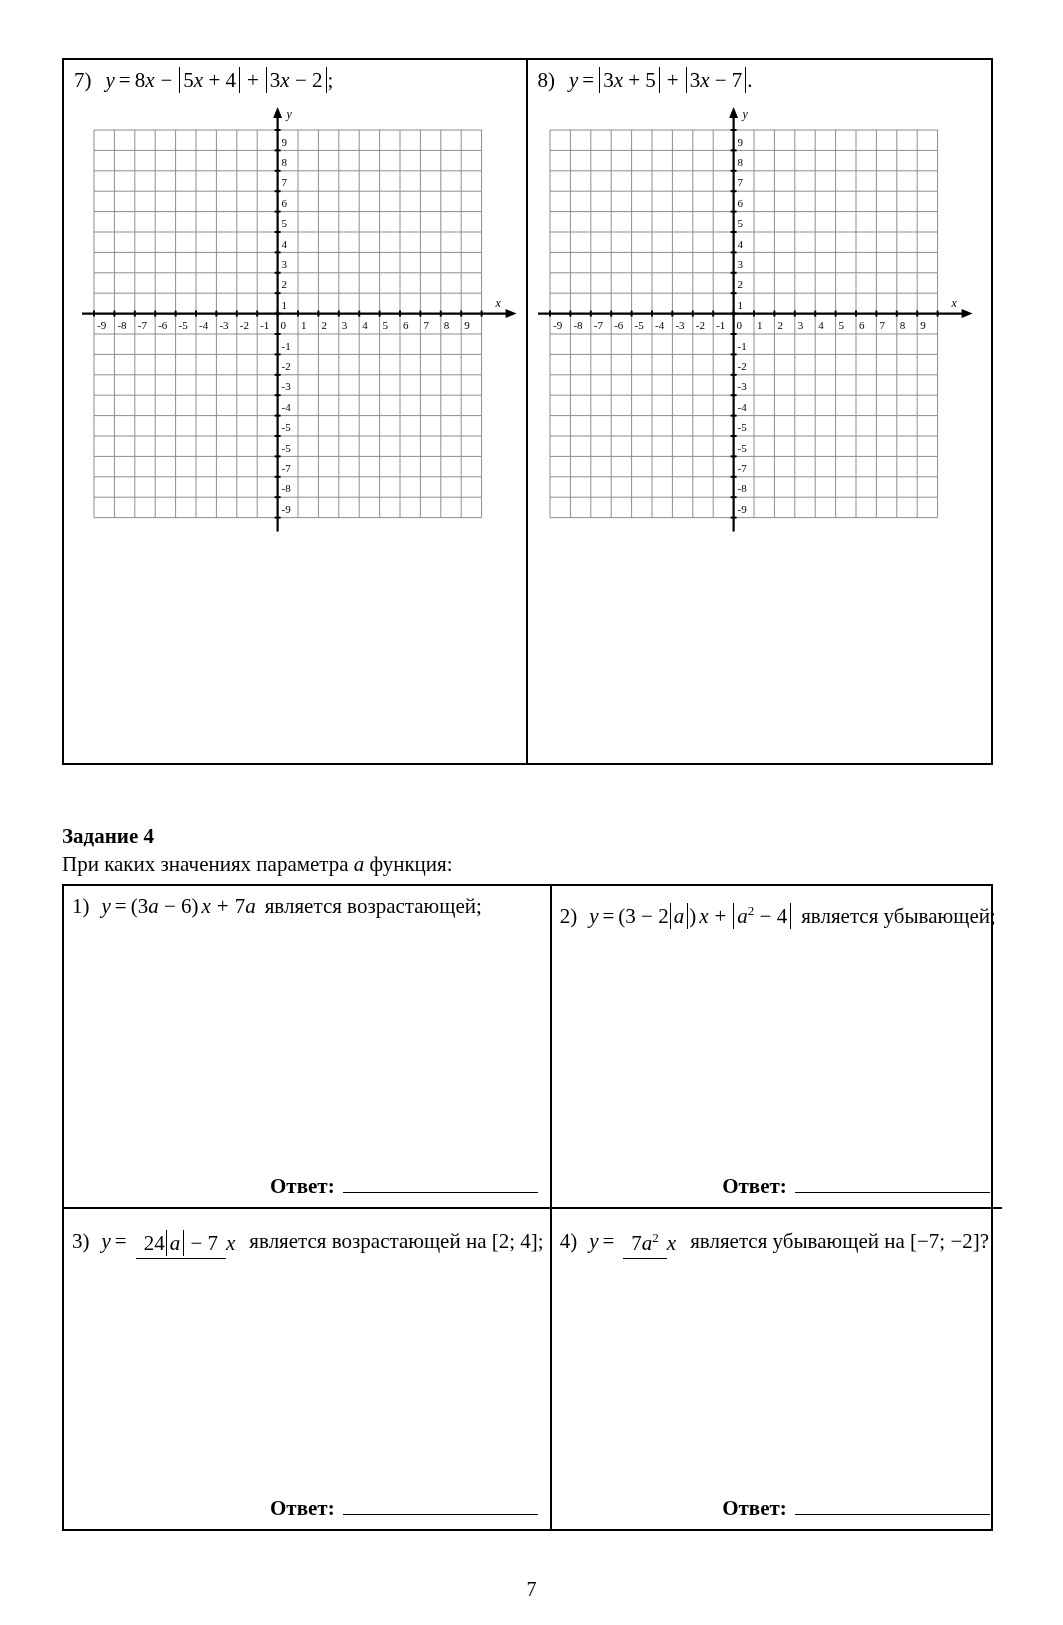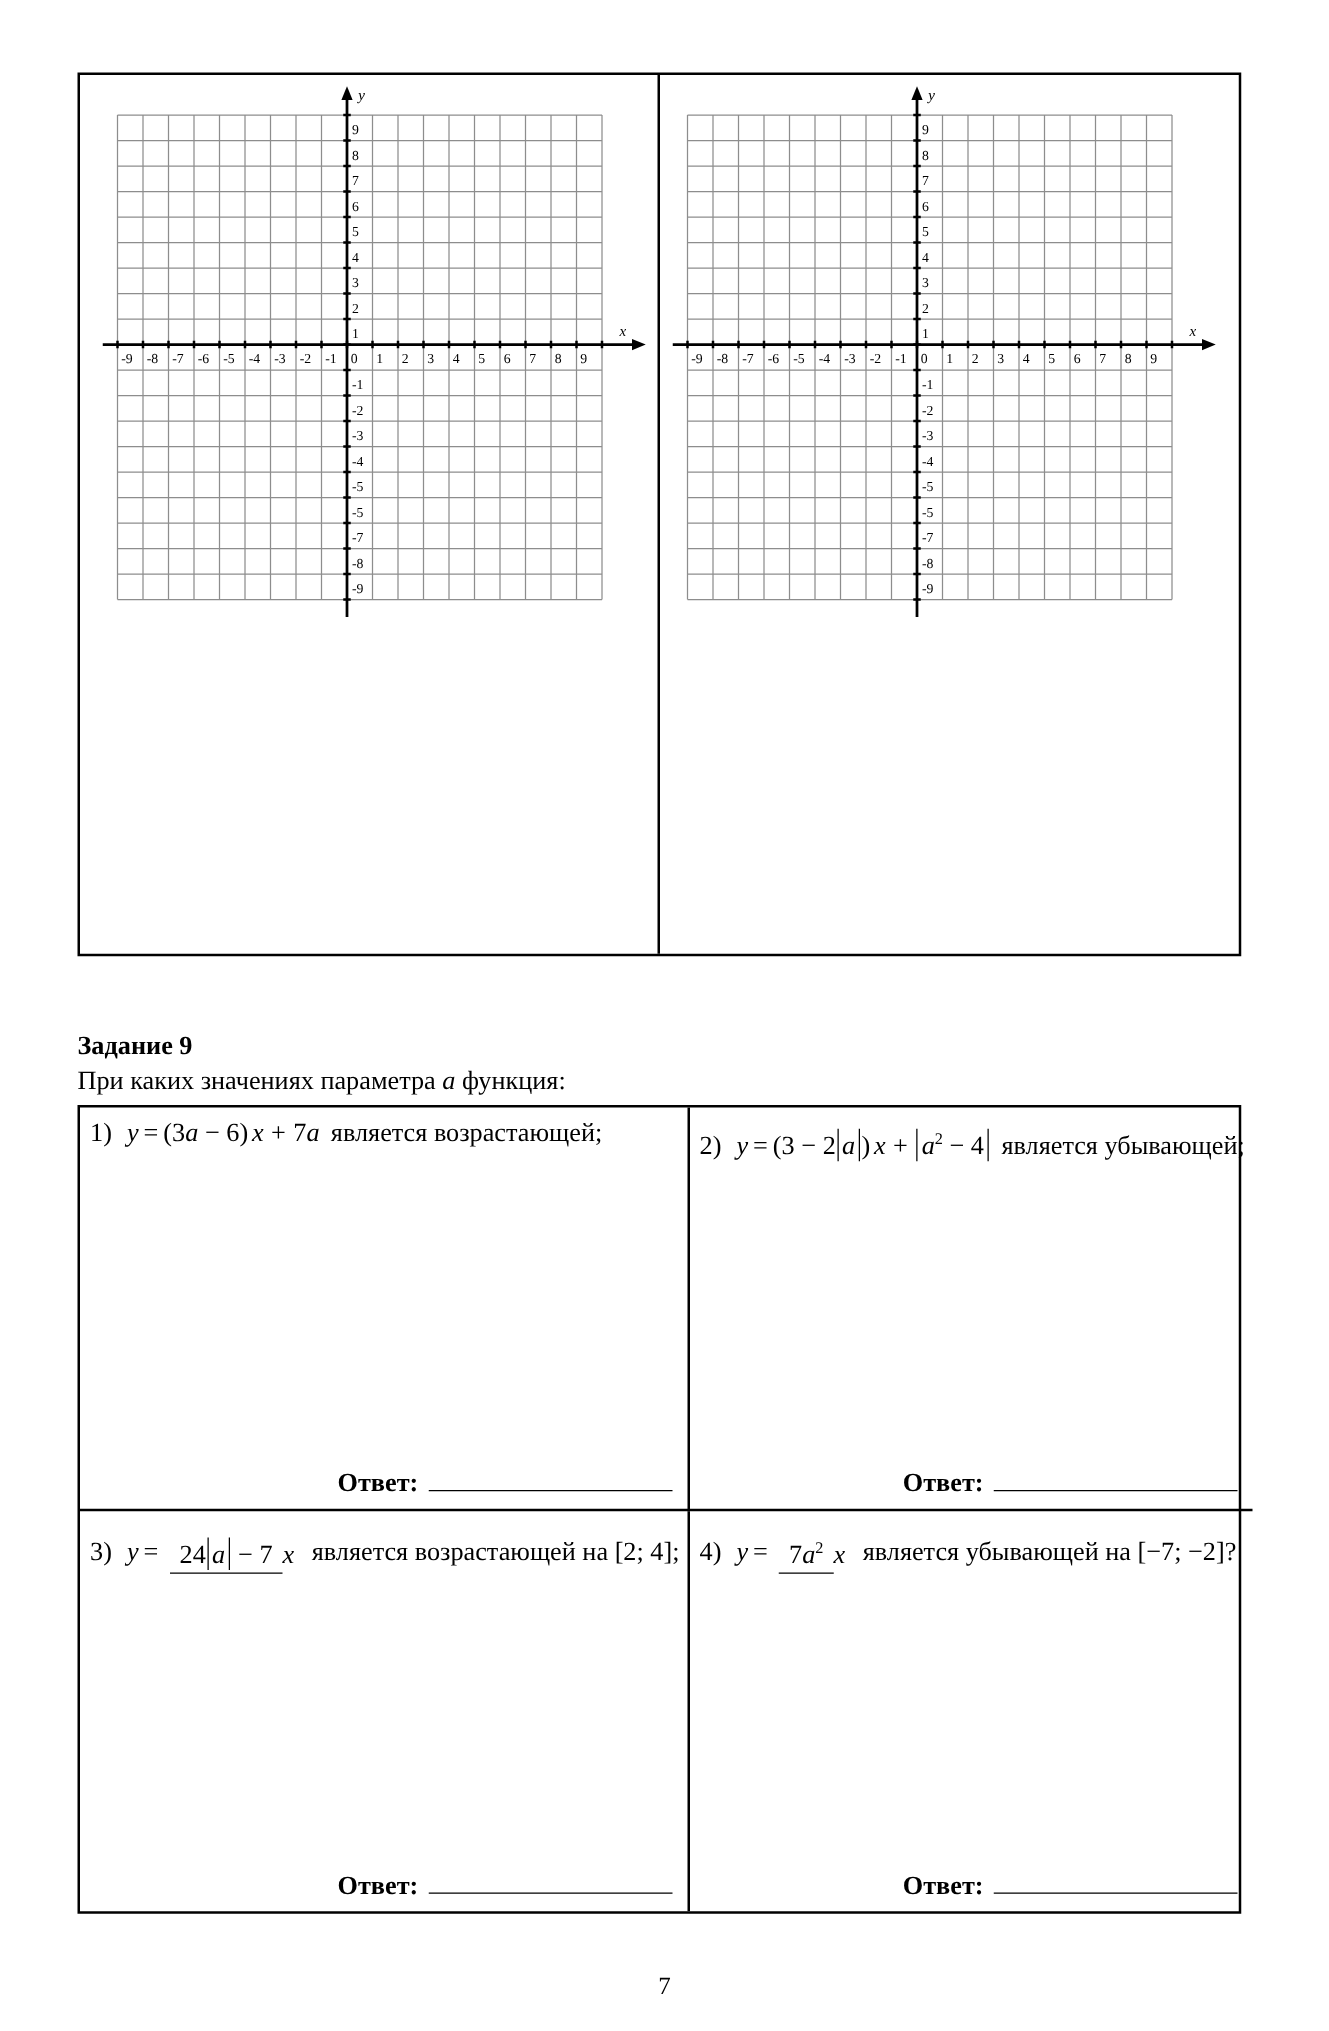--- a/index.html
+++ b/index.html
@@ -46,20 +46,21 @@
   .pageno{position:absolute;left:0;width:100%;bottom:24px;text-align:center;font-size:20px;}
 </style>
 </head>
 <body>
 
 <div class="sheet">
 
   <div class="top-table">
 
     <div class="tcell first">
+      <div class="pline"><span class="plabel">7)</span><span class="it">y</span><span class="eq">=</span><span>8</span><span class="it">x</span><span class="op">−</span><span class="abs"><span>5</span><span class="it">x</span><span> + 4</span></span><span class="op">+</span><span class="abs"><span>3</span><span class="it">x</span><span> − 2</span></span><span>;</span></div>
       <div class="gridbox">
         <svg class="coord-grid" width="438" height="430">
             <line x1="12" y1="24" x2="12" y2="411.59999999999997" stroke="#8d8d8d" stroke-width="1"></line>
             <line x1="12" y1="24" x2="399.59999999999997" y2="24" stroke="#8d8d8d" stroke-width="1"></line>
             <line x1="32.4" y1="24" x2="32.4" y2="411.59999999999997" stroke="#8d8d8d" stroke-width="1"></line>
             <line x1="12" y1="44.4" x2="399.59999999999997" y2="44.4" stroke="#8d8d8d" stroke-width="1"></line>
             <line x1="52.8" y1="24" x2="52.8" y2="411.59999999999997" stroke="#8d8d8d" stroke-width="1"></line>
             <line x1="12" y1="64.8" x2="399.59999999999997" y2="64.8" stroke="#8d8d8d" stroke-width="1"></line>
             <line x1="73.19999999999999" y1="24" x2="73.19999999999999" y2="411.59999999999997" stroke="#8d8d8d" stroke-width="1"></line>
             <line x1="12" y1="85.19999999999999" x2="399.59999999999997" y2="85.19999999999999" stroke="#8d8d8d" stroke-width="1"></line>
@@ -176,20 +177,21 @@
             <text x="199.6" y="365.9" font-size="11" font-family="Liberation Serif, serif" fill="#000">-7</text>
             <text x="199.6" y="386.29999999999995" font-size="11" font-family="Liberation Serif, serif" fill="#000">-8</text>
             <text x="199.6" y="406.7" font-size="11" font-family="Liberation Serif, serif" fill="#000">-9</text>
             <text x="204.6" y="12" font-size="12" font-style="italic" font-family="Liberation Serif, serif" fill="#000">y</text>
             <text x="413.59999999999997" y="200.6" font-size="12" font-style="italic" font-family="Liberation Serif, serif" fill="#000">x</text>
           </svg>
       </div>
     </div>
 
     <div class="tcell second">
+      <div class="pline"><span class="plabel">8)</span><span class="it">y</span><span class="eq">=</span><span class="abs"><span>3</span><span class="it">x</span><span> + 5</span></span><span class="op">+</span><span class="abs"><span>3</span><span class="it">x</span><span> − 7</span></span><span>.</span></div>
       <div class="gridbox">
         <svg class="coord-grid" width="438" height="430">
             <line x1="12" y1="24" x2="12" y2="411.59999999999997" stroke="#8d8d8d" stroke-width="1"></line>
             <line x1="12" y1="24" x2="399.59999999999997" y2="24" stroke="#8d8d8d" stroke-width="1"></line>
             <line x1="32.4" y1="24" x2="32.4" y2="411.59999999999997" stroke="#8d8d8d" stroke-width="1"></line>
             <line x1="12" y1="44.4" x2="399.59999999999997" y2="44.4" stroke="#8d8d8d" stroke-width="1"></line>
             <line x1="52.8" y1="24" x2="52.8" y2="411.59999999999997" stroke="#8d8d8d" stroke-width="1"></line>
             <line x1="12" y1="64.8" x2="399.59999999999997" y2="64.8" stroke="#8d8d8d" stroke-width="1"></line>
             <line x1="73.19999999999999" y1="24" x2="73.19999999999999" y2="411.59999999999997" stroke="#8d8d8d" stroke-width="1"></line>
             <line x1="12" y1="85.19999999999999" x2="399.59999999999997" y2="85.19999999999999" stroke="#8d8d8d" stroke-width="1"></line>
@@ -306,21 +308,21 @@
             <text x="199.6" y="365.9" font-size="11" font-family="Liberation Serif, serif" fill="#000">-7</text>
             <text x="199.6" y="386.29999999999995" font-size="11" font-family="Liberation Serif, serif" fill="#000">-8</text>
             <text x="199.6" y="406.7" font-size="11" font-family="Liberation Serif, serif" fill="#000">-9</text>
             <text x="204.6" y="12" font-size="12" font-style="italic" font-family="Liberation Serif, serif" fill="#000">y</text>
             <text x="413.59999999999997" y="200.6" font-size="12" font-style="italic" font-family="Liberation Serif, serif" fill="#000">x</text>
           </svg>
       </div>
     </div>
   </div>
 
-  <div class="h2">Задание 9</div>
+  <div class="h2">Задание 4</div>
   <div class="intro"><span>При каких значениях параметра </span><span class="it">a</span><span> функция:</span></div>
 
   <div class="t2">
 
     <div class="t2cell c1">
       <div class="probline"><span class="t2label">1)</span><span class="it">y</span><span class="eq">=</span><span class="paren">(</span><span>3</span><span class="it">a</span><span> − 6</span><span class="paren pc">)</span><span class="it">x</span><span class="op">+</span><span>7</span><span class="it">a</span><span class="tail">является возрастающей;</span></div>
       <div class="answer"><span class="alabel">Ответ:</span><span class="aline"></span></div>
     </div>
 
     <div class="t2cell c2">

